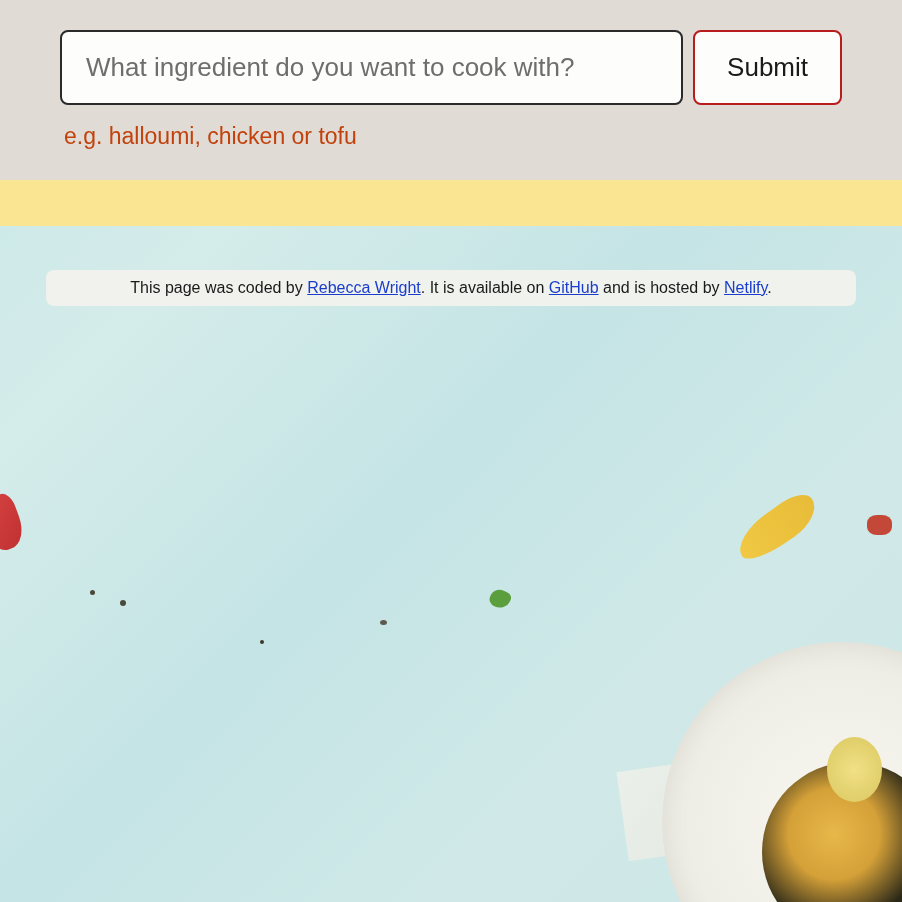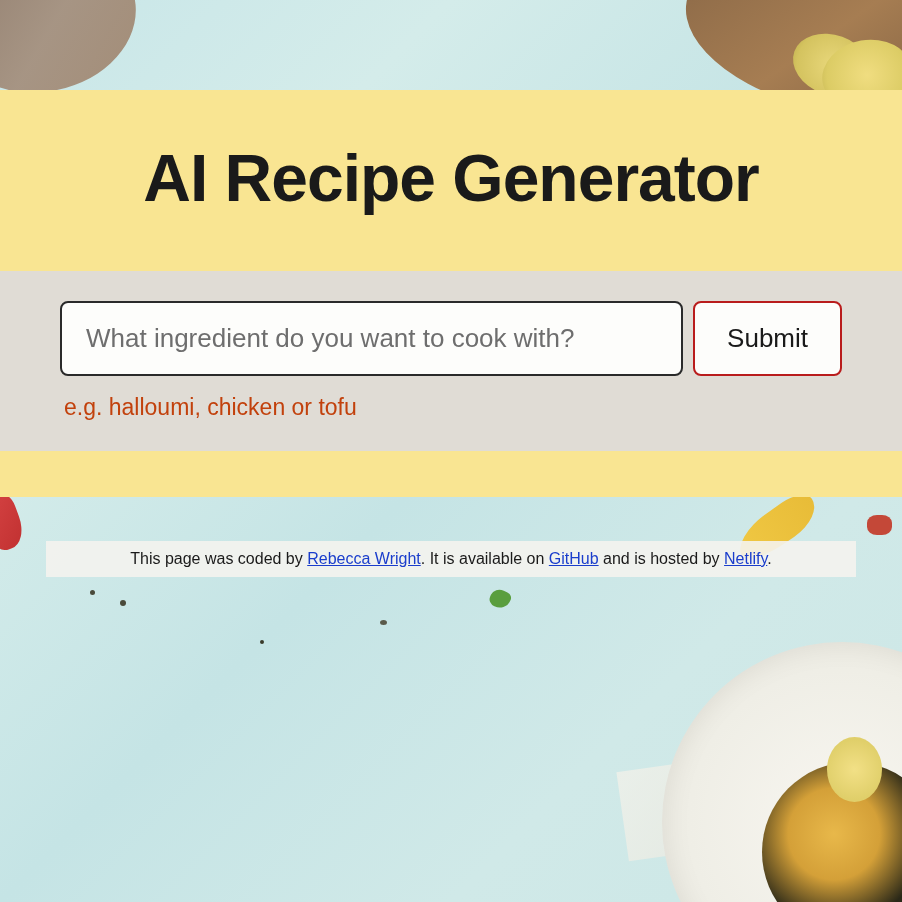--- a/index.html
+++ b/index.html
@@ -232,21 +232,21 @@
       height: 46px;
       background: #f9e592;
     }
     
     .footer-wrap {
       padding: 44px 46px 0 46px;
     }
     
     .footer {
       background: rgba(244, 243, 238, 0.9);
-      border-radius: 0;
+      border-radius: 8px;
       padding: 9px 20px;
       text-align: center;
       font-size: 16px;
       color: #1a1a1a;
     }
     
     .footer a {
       color: #1a3dcc;
       text-decoration: underline;
     }
@@ -267,23 +267,20 @@
   <div class="bg-plate-food"></div>
   <div class="bg-plate-lemon"></div>
   <div class="bg-green-herb"></div>
   <div class="bg-speck1"></div>
   <div class="bg-speck2"></div>
   <div class="bg-speck3"></div>
   <div class="bg-speck4"></div>
 </div>
 
 <div class="content">
-  <div class="title-band">
-    <h1 class="title">AI Recipe Generator</h1>
-  </div>
 
   <div class="form-band">
     <div class="form-row">
       <input type="text" class="ingredient-input" placeholder="What ingredient do you want to cook with?" style="">
       <button class="submit-btn">Submit</button>
     </div>
     <div class="hint">e.g. halloumi, chicken or tofu</div>
   </div>
 
   <div class="yellow-strip"></div>

